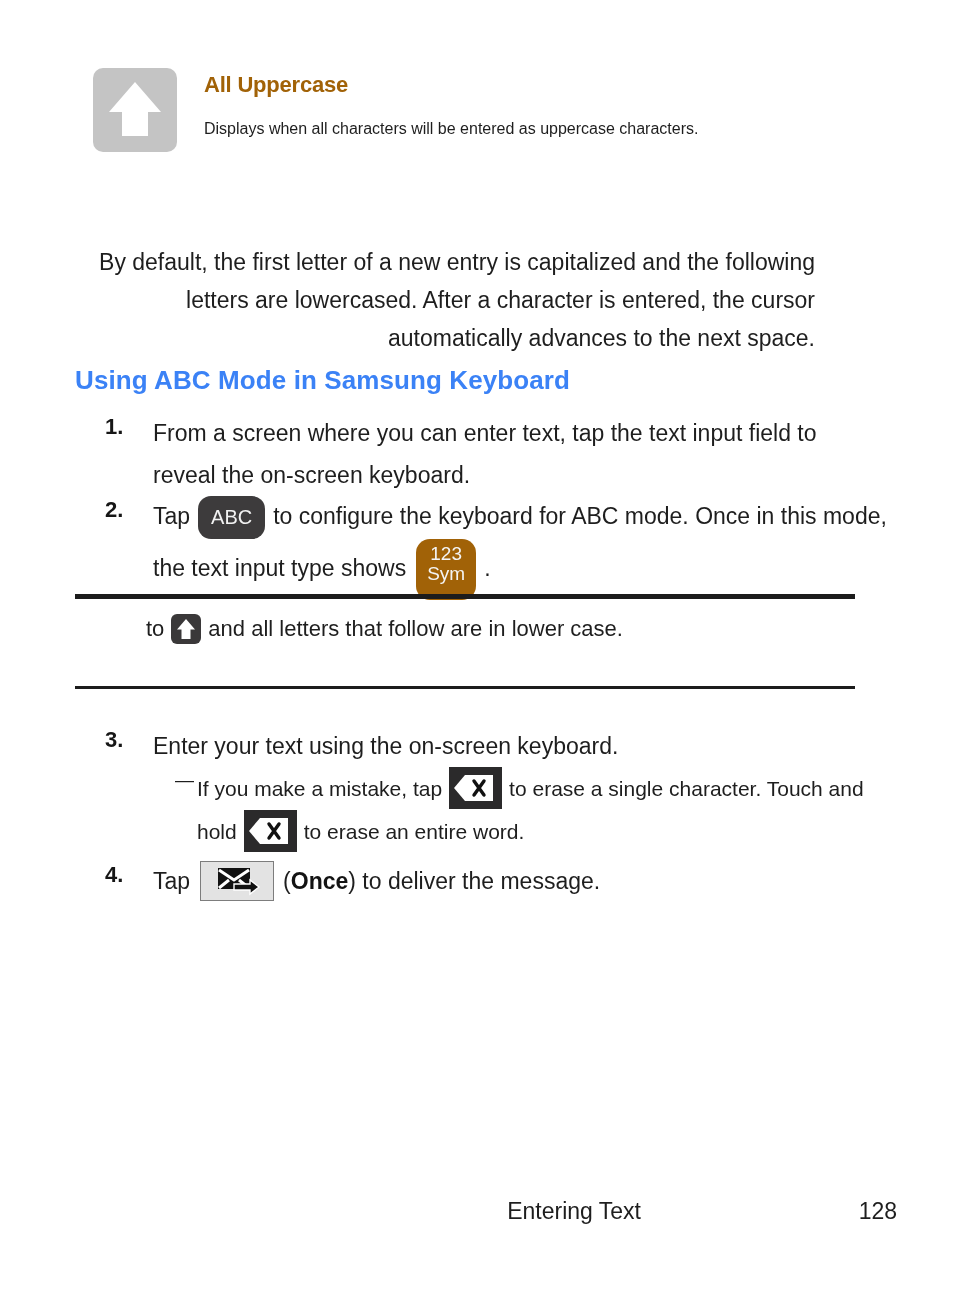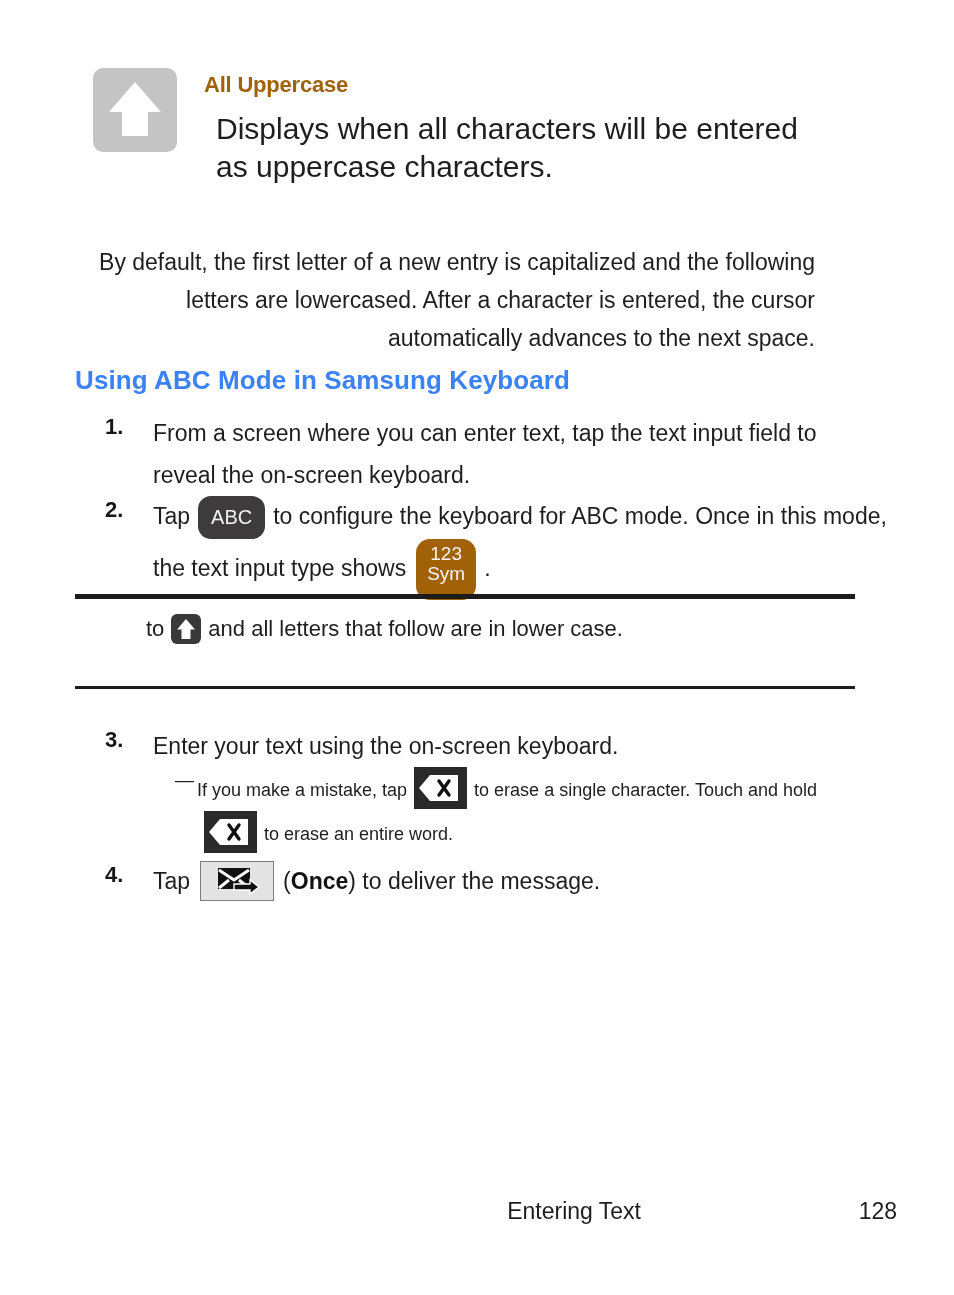--- a/index.html
+++ b/index.html
@@ -37,24 +37,24 @@
   .def-icon svg { position: absolute; left: 0; top: 0; }
   .def-text { padding-top: 4px; }
   .def-title {
     font-size: 22px;
     font-weight: bold;
     letter-spacing: -0.2px;
     margin: 0 0 12px 0;
     color: #a16207;
   }
   .def-desc {
-    font-size: 30px;
+    font-size: 16px;
     line-height: 38px;
     color: #1e1e1e;
-    margin: 12px;
+    margin: 0;
     max-width: 600px;
   }
 
   
   .intro {
     position: absolute;
     left: 85px;
     top: 243px;
     width: 730px;
     font-size: 23px;
@@ -195,21 +195,21 @@
     align-items: flex-start;
   }
   .sub-dash {
     width: 22px;
     flex: 0 0 22px;
     font-size: 19px;
     color: #1e1e1e;
     padding-top: 2px;
   }
   .sub-body {
-    font-size: 18px;
+    font-size: 21px;
     line-height: 42px;
     color: #1e1e1e;
   }
 
   
   .footer {
     position: absolute;
     left: 0;
     top: 1198px;
     width: 796px;

